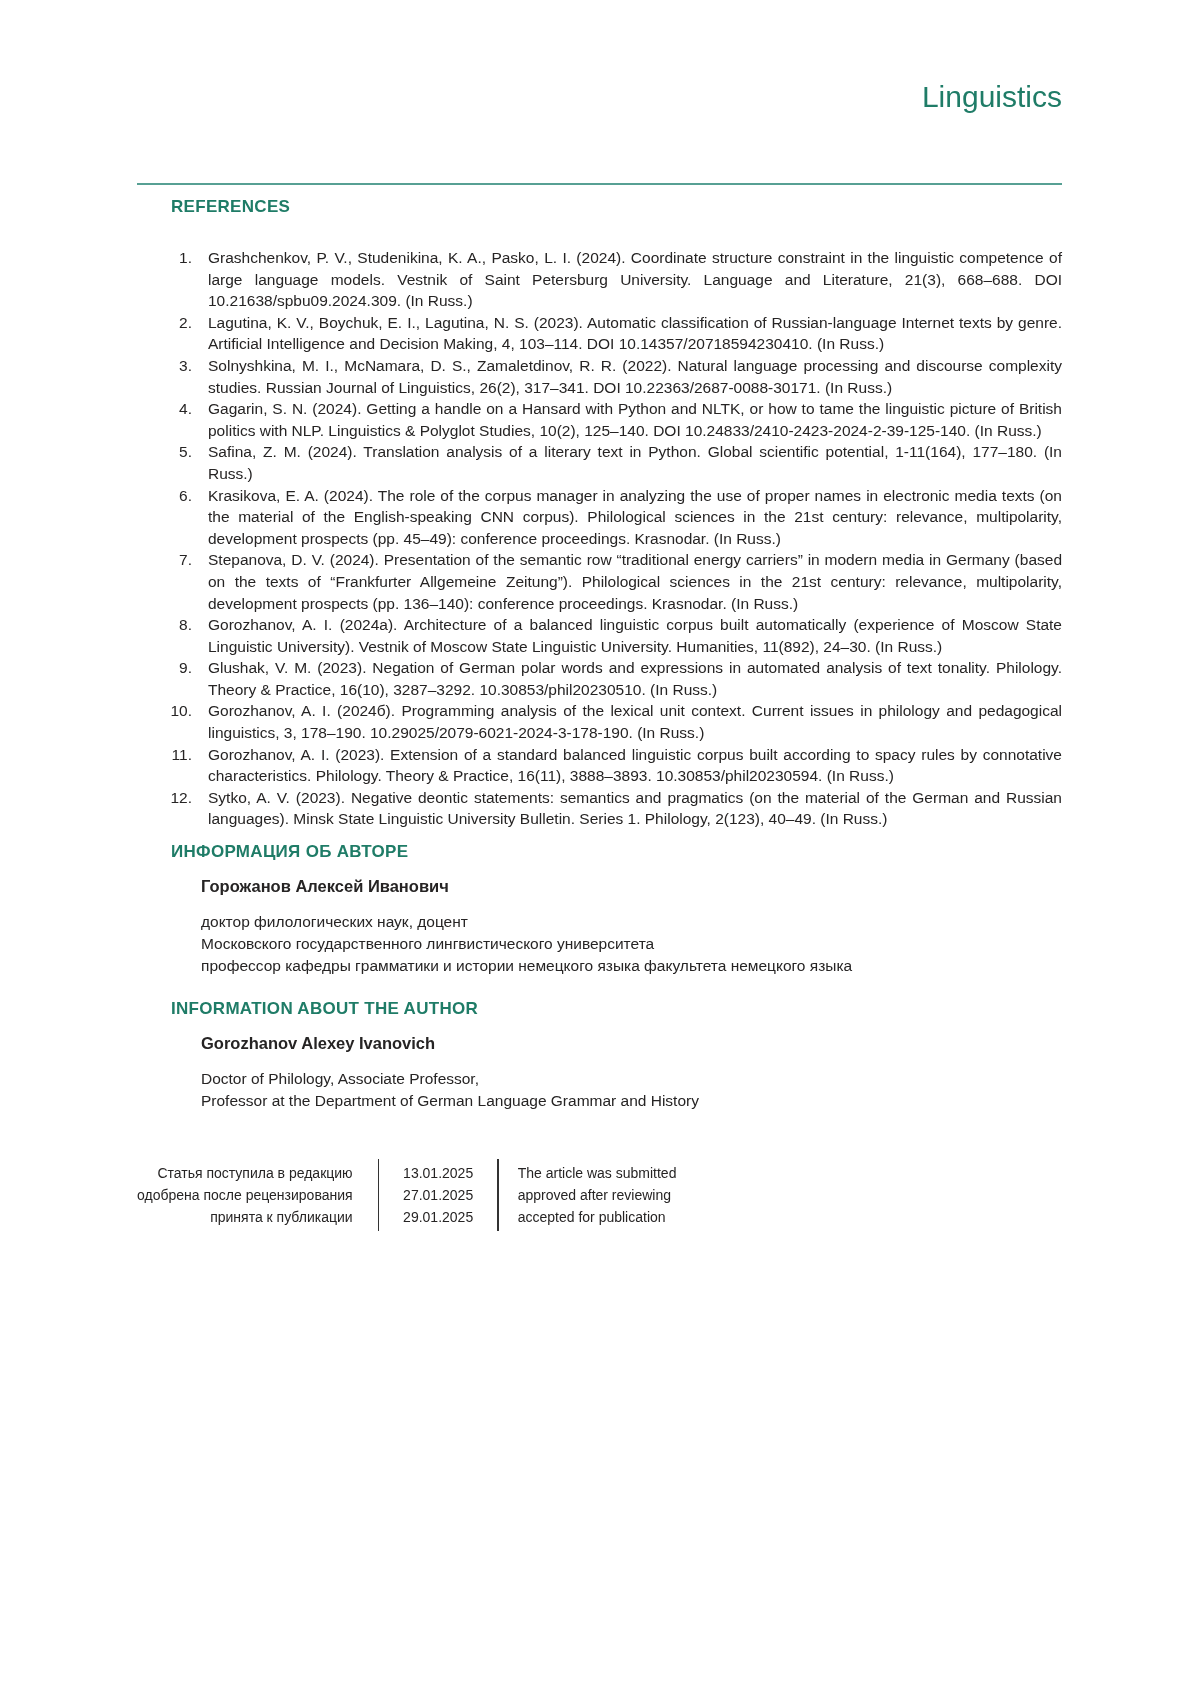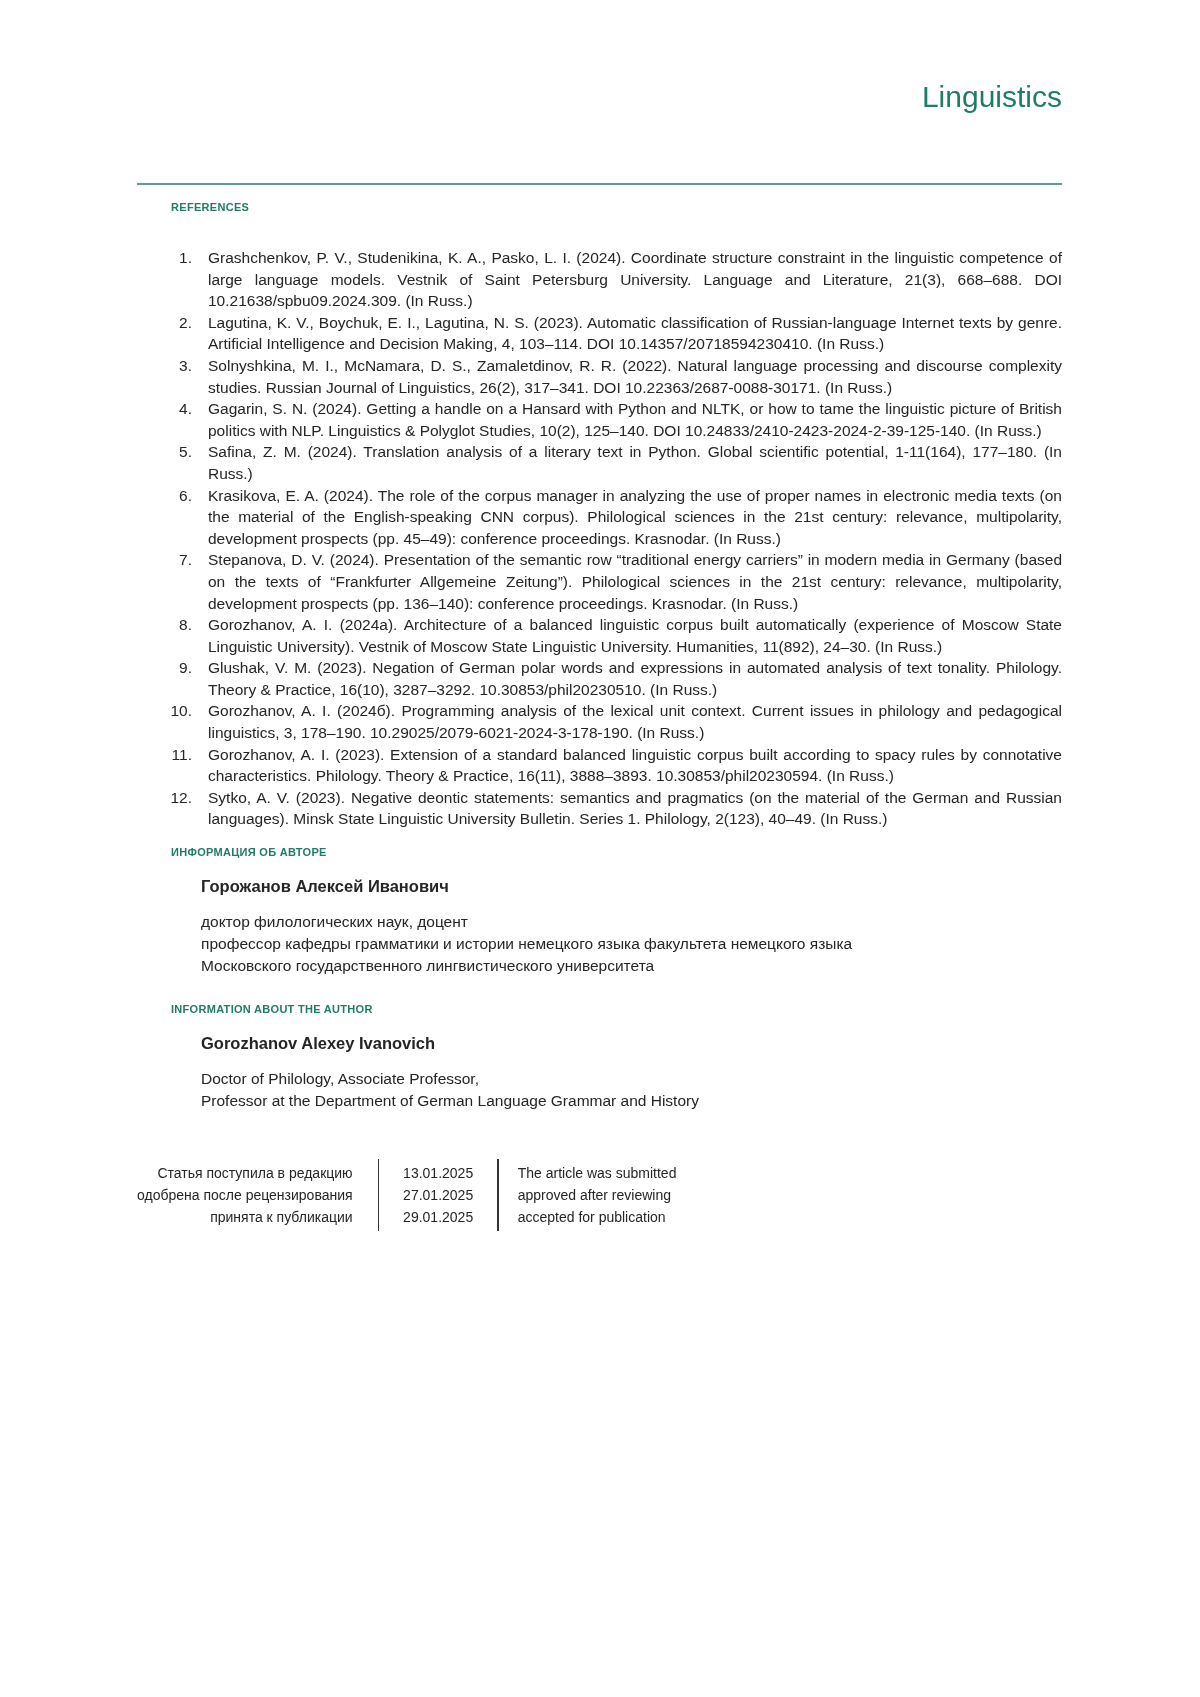--- a/index.html
+++ b/index.html
@@ -32,21 +32,21 @@
     color:var(--accent);
     font-weight:400;
   }
   .rule{
     border:none;
     border-top:2px solid var(--rule);
     margin:71px 0 0 0;
   }
   h2.sec{
     margin:12px 0 0 34px;
-    font-size:11px;
+    font-size:17px;
     line-height:20px;
     font-weight:bold;
     color:var(--accent);
     letter-spacing:0.3px;
   }
   ol.refs{
     list-style:none;
     margin:30px 0 0 0;
     padding:0;
     font-size:15.5px;
@@ -135,22 +135,22 @@
       <li><span class="num">9.</span><span>Glushak, V. M. (2023). Negation of German polar words and expressions in automated analysis of text tonality. Philology. Theory &amp; Practice, 16(10), 3287–3292. 10.30853/phil20230510. (In Russ.)</span></li>
       <li><span class="num">10.</span><span>Gorozhanov, A. I. (2024б). Programming analysis of the lexical unit context. Current issues in philology and pedagogical linguistics, 3, 178–190. 10.29025/2079-6021-2024-3-178-190. (In Russ.)</span></li>
       <li><span class="num">11.</span><span>Gorozhanov, A. I. (2023). Extension of a standard balanced linguistic corpus built according to spacy rules by connotative characteristics. Philology. Theory &amp; Practice, 16(11), 3888–3893. 10.30853/phil20230594. (In Russ.)</span></li>
       <li><span class="num">12.</span><span>Sytko, A. V. (2023). Negative deontic statements: semantics and pragmatics (on the material of the German and Russian languages). Minsk State Linguistic University Bulletin. Series 1. Philology, 2(123), 40–49. (In Russ.)</span></li>
     </ol>
 
     <h2 class="sec ru-author">ИНФОРМАЦИЯ ОБ АВТОРЕ</h2>
     <div class="author">
       <p class="name">Горожанов Алексей Иванович</p>
       <p class="line">доктор филологических наук, доцент</p>
+      <p class="line">Московского государственного лингвистического университета</p>
       <p class="line">профессор кафедры грамматики и истории немецкого языка факультета немецкого языка</p>
-      <p class="line">Московского государственного лингвистического университета</p>
     </div>
 
     <h2 class="sec en-author">INFORMATION ABOUT THE AUTHOR</h2>
     <div class="author">
       <p class="name">Gorozhanov Alexey Ivanovich</p>
       <p class="line">Doctor of Philology, Associate Professor,</p>
       <p class="line">Professor at the Department of German Language Grammar and History</p>
     </div>
 
     <div class="dates">

